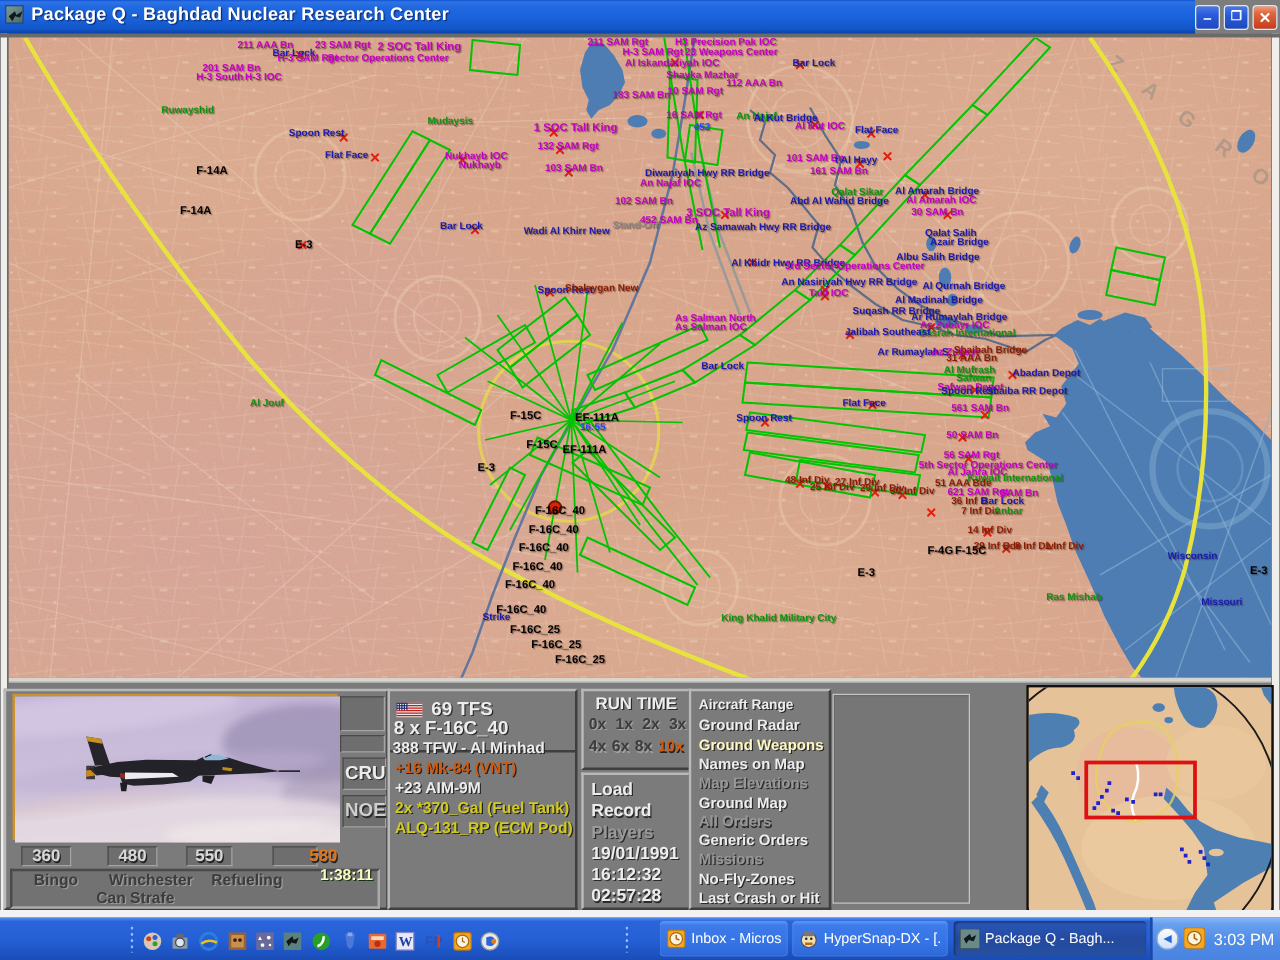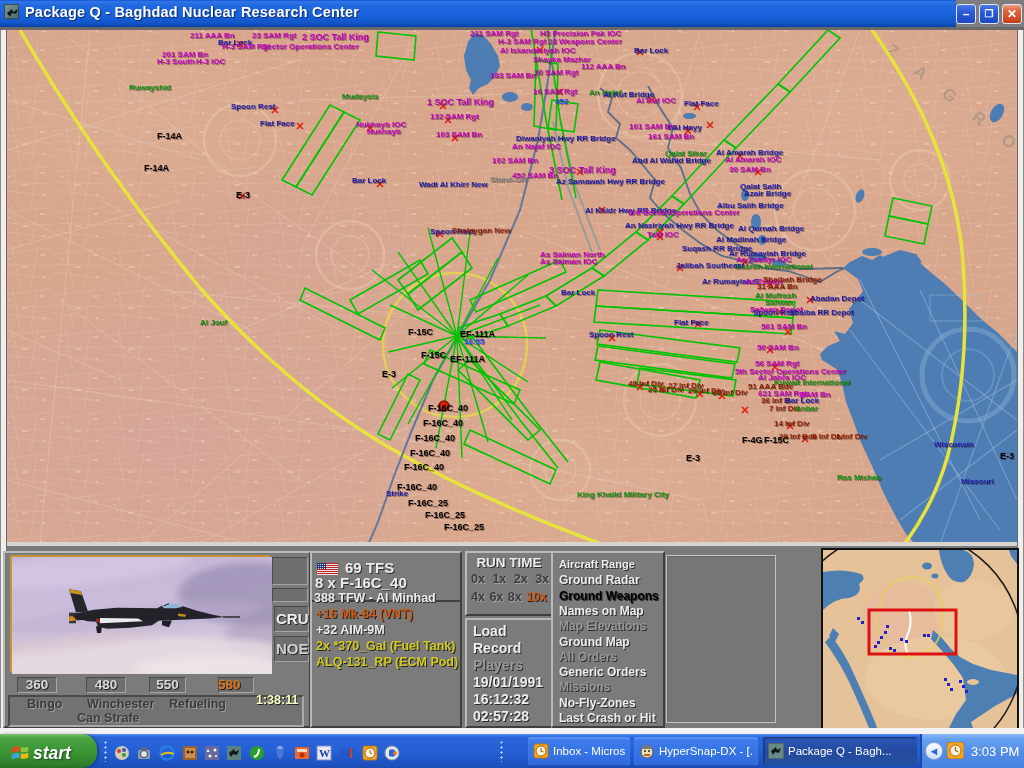--- a/index.html
+++ b/index.html
@@ -422,21 +422,21 @@
 <div class="ptxt" style="position:absolute;left:269px;top:64px;font-size:15px;">CRU</div>
 <div class="plate" style="left:267px;top:90px;width:35px;height:26px;"></div>
 <div class="ptxt" style="position:absolute;left:269px;top:94px;font-size:15px;color:#cfcfcf;">NOE</div>
 <div class="plate" style="left:10px;top:131px;width:40px;height:16px;"></div>
 <div style="position:absolute;left:10px;top:131px;width:40px;text-align:center;font-size:13.5px;font-weight:bold;color:#d8d8d8;text-shadow:1px 1px 0 #222;">360</div>
 <div class="plate" style="left:79px;top:131px;width:40px;height:16px;"></div>
 <div style="position:absolute;left:79px;top:131px;width:40px;text-align:center;font-size:13.5px;font-weight:bold;color:#d8d8d8;text-shadow:1px 1px 0 #222;">480</div>
 <div class="plate" style="left:142px;top:131px;width:37px;height:16px;"></div>
 <div style="position:absolute;left:142px;top:131px;width:37px;text-align:center;font-size:13.5px;font-weight:bold;color:#d8d8d8;text-shadow:1px 1px 0 #222;">550</div>
 <div class="plate" style="left:211px;top:131px;width:36px;height:16px;"></div>
-<div style="position:absolute;left:211px;top:131px;width:52px;text-align:left;font-size:13.5px;font-weight:bold;color:#e0761a;text-shadow:1px 1px 0 #222;">580</div>
+<div style="position:absolute;left:211px;top:131px;width:52px;text-align:right;font-size:13.5px;font-weight:bold;color:#e0761a;text-shadow:1px 1px 0 #222;">580</div>
 <div class="sunk" style="left:1px;top:149px;width:296px;height:32px;"></div>
 <div class="eng" style="position:absolute;left:20px;top:151px;font-size:12.5px;">Bingo</div>
 <div class="eng" style="position:absolute;left:80px;top:151px;font-size:12.5px;">Winchester</div>
 <div class="eng" style="position:absolute;left:162px;top:151px;font-size:12.5px;">Refueling</div>
 <div style="position:absolute;left:249px;top:147px;font-size:12.5px;font-weight:bold;color:#fef9c3;text-shadow:1px 1px 0 #163016;">1:38:11</div>
 <div class="eng" style="position:absolute;left:70px;top:165px;font-size:12.5px;">Can Strafe</div>
 <div class="grp" style="left:303px;top:5px;width:152px;height:177px;"></div>
 <div style="position:absolute;left:305px;top:7px;width:148px;height:49px;border-bottom:2px solid #3f3f3f;"></div>
 <div style="position:absolute;left:310px;top:15px;width:21px;height:12px;"><svg width="21" height="12">
         <rect width="21" height="12" fill="#e8e8e8"></rect>
@@ -459,38 +459,38 @@
           <circle cx="5.5" cy="5.5" r="0.6"></circle>
           <circle cx="7.5" cy="1.5" r="0.6"></circle>
           <circle cx="7.5" cy="3.5" r="0.6"></circle>
           <circle cx="7.5" cy="5.5" r="0.6"></circle>
         </g>
       </svg></div>
 <div class="ptxt" style="position:absolute;left:338px;top:13px;font-size:15px;">69 TFS</div>
 <div class="ptxt" style="position:absolute;left:308px;top:28px;font-size:15px;">8 x F-16C_40</div>
 <div class="ptxt" style="position:absolute;left:307px;top:45px;font-size:12.5px;">388 TFW - Al Minhad</div>
 <div style="position:absolute;left:309px;top:61px;font-size:12.5px;font-weight:bold;color:#cf5a10;text-shadow:1px 1px 0 #222;">+16 Mk-84 (VNT)</div>
-<div class="ptxt" style="position:absolute;left:309px;top:77px;font-size:12.5px;">+32 AIM-9M</div>
+<div class="ptxt" style="position:absolute;left:309px;top:77px;font-size:12.5px;">+23 AIM-9M</div>
 <div style="position:absolute;left:309px;top:93px;font-size:12.5px;font-weight:bold;color:#d3ca1e;text-shadow:1px 1px 0 #222;">2x *370_Gal (Fuel Tank)</div>
 <div style="position:absolute;left:309px;top:109px;font-size:12.5px;font-weight:bold;color:#d3ca1e;text-shadow:1px 1px 0 #222;">ALQ-131_RP (ECM Pod)</div>
 <div class="grp" style="left:458px;top:5px;width:88px;height:65px;"></div>
 <div class="ptxt" style="position:absolute;left:462px;top:9px;width:80px;text-align:center;font-size:13.5px;">RUN TIME</div>
 <div class="eng" style="position:absolute;left:464px;top:26px;font-size:12.5px;word-spacing:4px;">0x 1x 2x 3x</div>
 <div class="eng" style="position:absolute;left:464px;top:44px;font-size:12.5px;word-spacing:1px;">4x 6x 8x <span style="color:#cf5a10;text-shadow:1px 1px 0 #222;">10x</span></div>
 <div class="grp" style="left:458px;top:72px;width:88px;height:110px;"></div>
 <div style="position:absolute;left:466px;top:77px;font-size:14px;font-weight:bold;color:#ededed;text-shadow:1px 1px 0 #2a2a2a;">Load</div>
 <div style="position:absolute;left:466px;top:94px;font-size:14px;font-weight:bold;color:#ededed;text-shadow:1px 1px 0 #2a2a2a;">Record</div>
 <div style="position:absolute;left:466px;top:111px;font-size:14px;font-weight:bold;color:#9a9a9a;text-shadow:1px 1px 0 #2a2a2a;">Players</div>
 <div style="position:absolute;left:466px;top:128px;font-size:14px;font-weight:bold;color:#ededed;text-shadow:1px 1px 0 #2a2a2a;">19/01/1991</div>
 <div style="position:absolute;left:466px;top:145px;font-size:14px;font-weight:bold;color:#ededed;text-shadow:1px 1px 0 #2a2a2a;">16:12:32</div>
 <div style="position:absolute;left:466px;top:162px;font-size:14px;font-weight:bold;color:#ededed;text-shadow:1px 1px 0 #2a2a2a;">02:57:28</div>
 <div class="grp" style="left:544px;top:5px;width:114px;height:177px;"></div>
 <div style="position:absolute;left:552px;top:12.0px;font-size:11px;font-weight:bold;color:#ededed;text-shadow:1px 1px 0 #2a2a2a;white-space:nowrap;">Aircraft Range</div>
 <div style="position:absolute;left:552px;top:27.3px;font-size:12px;font-weight:bold;color:#ededed;text-shadow:1px 1px 0 #2a2a2a;white-space:nowrap;">Ground Radar</div>
-<div style="position:absolute;left:552px;top:42.6px;font-size:12px;font-weight:bold;color:#000000;text-shadow:1px 1px 0 #2a2a2a;white-space:nowrap;">Ground Weapons</div>
+<div style="position:absolute;left:552px;top:42.6px;font-size:12px;font-weight:bold;color:#fef9c3;text-shadow:1px 1px 0 #2a2a2a;white-space:nowrap;">Ground Weapons</div>
 <div style="position:absolute;left:552px;top:57.900000000000006px;font-size:12px;font-weight:bold;color:#ededed;text-shadow:1px 1px 0 #2a2a2a;white-space:nowrap;">Names on Map</div>
 <div style="position:absolute;left:552px;top:73.2px;font-size:12px;font-weight:bold;color:#979797;text-shadow:1px 1px 0 #2a2a2a;white-space:nowrap;">Map Elevations</div>
 <div style="position:absolute;left:552px;top:88.5px;font-size:12px;font-weight:bold;color:#ededed;text-shadow:1px 1px 0 #2a2a2a;white-space:nowrap;">Ground Map</div>
 <div style="position:absolute;left:552px;top:103.80000000000001px;font-size:12px;font-weight:bold;color:#979797;text-shadow:1px 1px 0 #2a2a2a;white-space:nowrap;">All Orders</div>
 <div style="position:absolute;left:552px;top:119.10000000000001px;font-size:12px;font-weight:bold;color:#ededed;text-shadow:1px 1px 0 #2a2a2a;white-space:nowrap;">Generic Orders</div>
 <div style="position:absolute;left:552px;top:134.4px;font-size:12px;font-weight:bold;color:#979797;text-shadow:1px 1px 0 #2a2a2a;white-space:nowrap;">Missions</div>
 <div style="position:absolute;left:552px;top:149.70000000000002px;font-size:12px;font-weight:bold;color:#ededed;text-shadow:1px 1px 0 #2a2a2a;white-space:nowrap;text-align:center;">No-Fly-Zones</div>
 <div style="position:absolute;left:552px;top:165.0px;font-size:12px;font-weight:bold;color:#ededed;text-shadow:1px 1px 0 #2a2a2a;white-space:nowrap;">Last Crash or Hit</div>
 <div style="position:absolute;left:659px;top:9px;width:110px;height:168px;border:1px solid #c4c4c4;background:#767676;box-shadow:inset 1px 1px 0 #696969;"></div>
 <div style="position:absolute;left:814px;top:2px;width:198px;height:180px;border:2px solid #111;background:#e2bd92;"><svg width="194" height="178" viewBox="0 0 194 178">
@@ -529,30 +529,20 @@
 <rect x="124" y="133" width="3" height="3" fill="#2222cc"></rect>
 <rect x="127" y="138" width="3" height="3" fill="#2222cc"></rect>
 <rect x="136" y="130" width="3" height="3" fill="#2222cc"></rect>
 <rect x="139" y="135" width="3" height="3" fill="#2222cc"></rect>
 <rect x="142" y="140" width="3" height="3" fill="#2222cc"></rect>
 </svg></div>
   </div>
 
 <div style="position:absolute;left:0;top:728px;width:1024px;height:6px;background:#f2f2f2;"></div>
 <div id="taskbar">
-    <div style="position:absolute;left:0;top:0;width:97px;height:34px;border-radius:0 15px 15px 0;
- background:linear-gradient(#7ec26a 0%,#48a343 12%,#3a9434 55%,#2f7f2b 90%,#256f22 100%);box-shadow:2px 0 3px rgba(0,0,0,0.3);">
- <svg width="20" height="20" style="position:absolute;left:10px;top:8px;" viewBox="0 0 23 23">
-  <path d="M2 7.5 C4.5 5.2 8 4.6 11 5.6 L11 11.3 C8 10.5 4.5 11 2 13 Z" fill="#e8481e"></path>
-  <path d="M12.5 6 C15.5 6.8 18.5 6.5 21 5.2 L21 10.7 C18.5 12 15.5 12.2 12.5 11.6 Z" fill="#8ec73f"></path>
-  <path d="M2 14.6 C4.5 12.7 8 12.3 11 13 L11 18.7 C8 18 4.5 18.4 2 20.3 Z" fill="#3aa4dc"></path>
-  <path d="M12.5 13.3 C15.5 14 18.5 13.8 21 12.5 L21 18 C18.5 19.3 15.5 19.5 12.5 19 Z" fill="#f2ba0c"></path>
- </svg>
- <span style="position:absolute;left:33px;top:9px;color:#fff;font-weight:bold;font-style:italic;font-size:17.5px;text-shadow:1px 1px 2px #1a4a1a;">start</span>
-</div>
 <div style="position:absolute;left:114px;top:11px;width:16px;height:16px;"><svg width="16" height="16">
         <circle cx="8" cy="8" r="7" fill="#d8c8b8"></circle>
         <circle cx="5" cy="6" r="2" fill="#d04020"></circle>
         <circle cx="10" cy="5" r="2" fill="#3060d0"></circle>
         <circle cx="10" cy="10" r="2" fill="#30a030"></circle>
       </svg></div>
 <div style="position:absolute;left:136px;top:11px;width:16px;height:16px;"><svg width="16" height="16">
         <rect x="2" y="5" width="12" height="9" rx="1" fill="#8a9aa8"></rect>
         <circle cx="8" cy="9" r="3.5" fill="#dce8f0" stroke="#445"></circle>
         <rect x="5" y="2" width="6" height="3" fill="#667"></rect>

